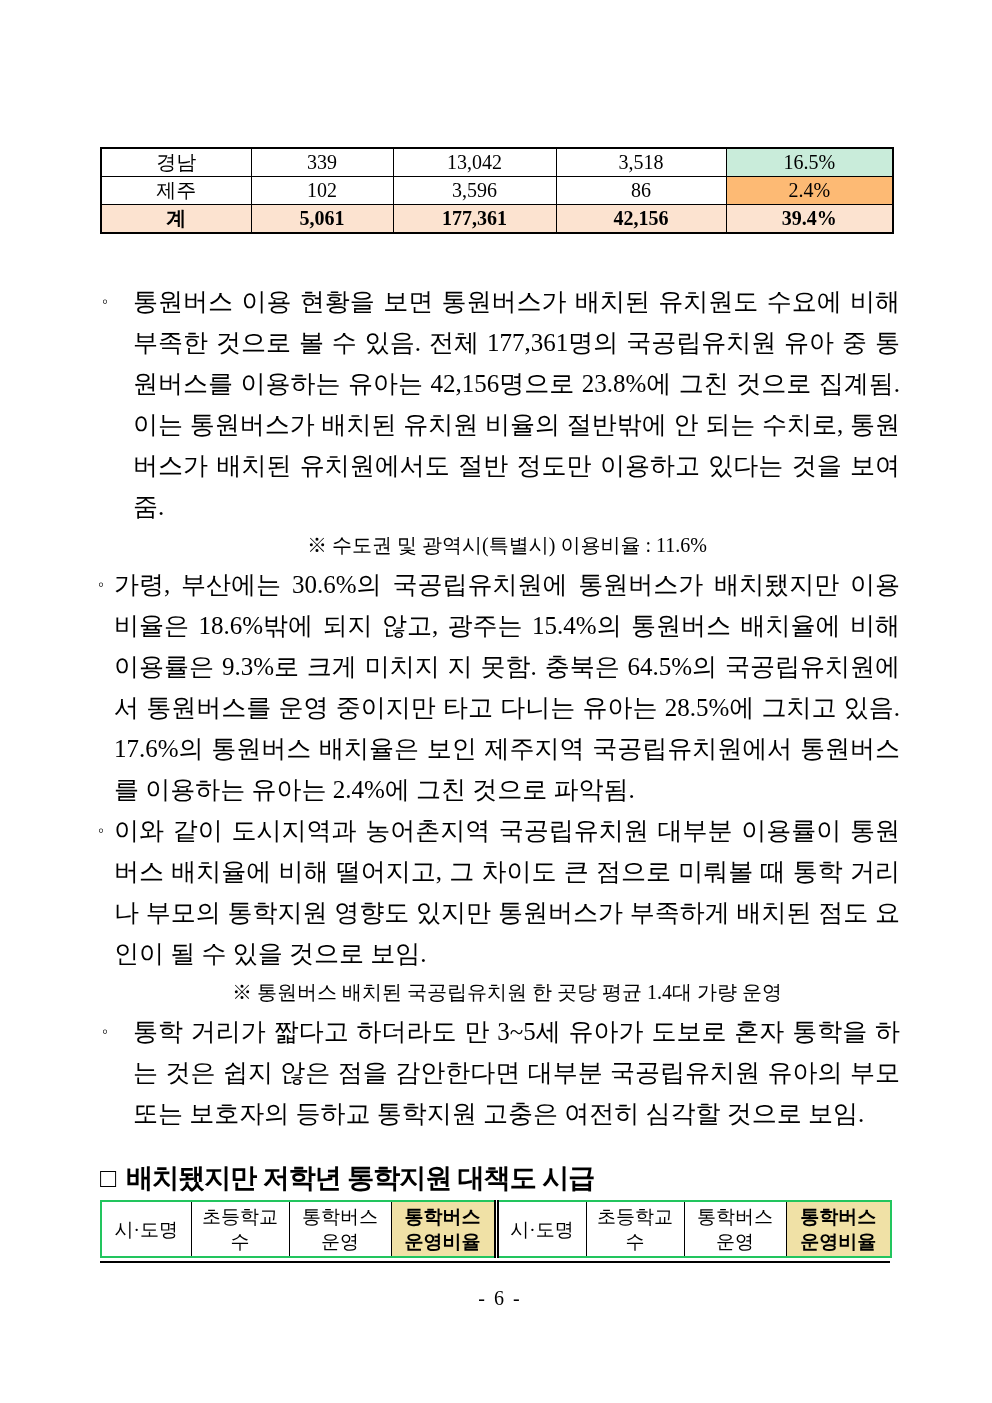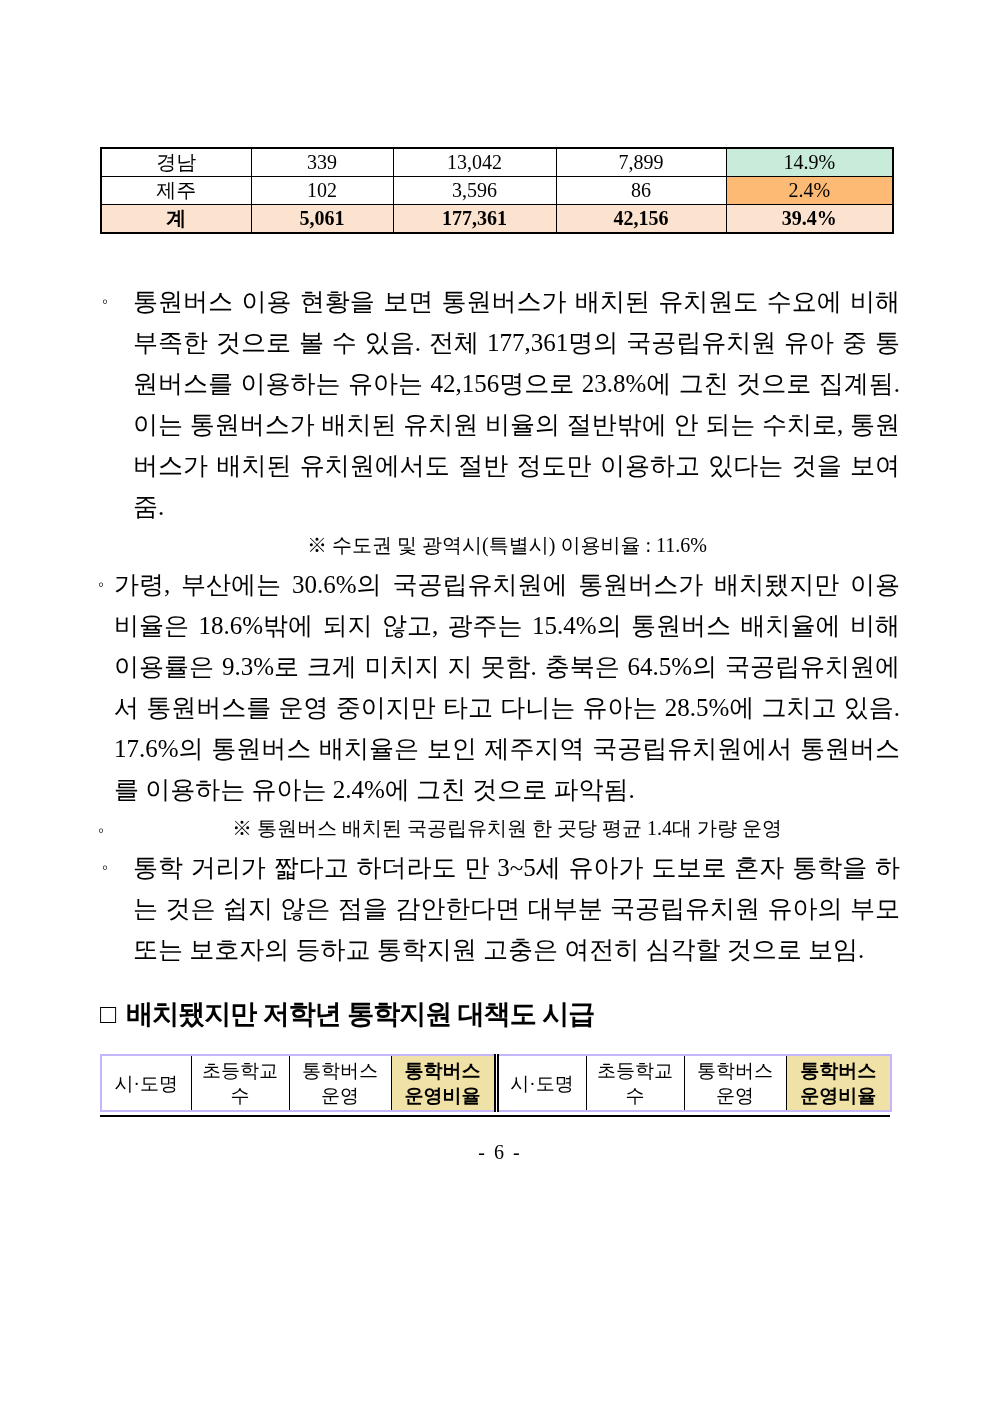--- a/index.html
+++ b/index.html
@@ -67,22 +67,22 @@
     letter-spacing: -1px;
     color: #000;
   }
   .section-heading .sq { font-weight: normal; margin-right: 10px; letter-spacing: 0; }
 
   
   table.t-bottom {
     border-collapse: collapse;
     table-layout: fixed;
     width: 790px;
-    margin-top: 22px;
-    border: 2px solid #c4b5fd;
+    margin-top: 4px;
+    border: 2px solid #22c55e;
   }
   table.t-bottom td {
     border: 1.5px solid #000;
     text-align: center;
     vertical-align: middle;
     font-size: 19px;
     line-height: 25px;
     height: 54px;
     padding: 0;
     white-space: pre-line;
@@ -116,22 +116,22 @@
           <col style="width:142px">
           <col style="width:163px">
         <col style="width:170px">
           <col style="width:167px">
       </colgroup>
       <tbody>
         <tr>
           <td>경남</td>
           <td>339</td>
           <td>13,042</td>
-          <td>7,899</td>
-          <td class="green" style="background:#c9ecda">14.9%</td>
+          <td>3,518</td>
+          <td class="green" style="background:#c9ecda">16.5%</td>
         </tr>
         <tr>
           <td>제주</td>
           <td>102</td>
           <td>3,596</td>
           <td>86</td>
           <td class="green" style="background:#fdba74">2.4%</td>
         </tr>
         <tr class="total" style="background:#fce3d0">
           <td>계</td>
@@ -150,20 +150,21 @@
 
     <div class="note">※ 수도권 및 광역시(특별시) 이용비율 : 11.6%</div>
 
     <div class="para p-narrow">
       <span class="bullet">◦</span>
       <span>가령, 부산에는 30.6%의 국공립유치원에 통원버스가 배치됐지만 이용 비율은 18.6%밖에 되지 않고, 광주는 15.4%의 통원버스 배치율에 비해 이용률은 9.3%로 크게 미치지 지 못함. 충북은 64.5%의 국공립유치원에서 통원버스를 운영 중이지만 타고 다니는 유아는 28.5%에 그치고 있음. 17.6%의 통원버스 배치율은 보인 제주지역 국공립유치원에서 통원버스를 이용하는 유아는 2.4%에 그친 것으로 파악됨.</span>
     </div>
 
     <div class="para p-narrow">
       <span class="bullet">◦</span>
+      <span>이와 같이 도시지역과 농어촌지역 국공립유치원 대부분 이용률이 통원버스 배치율에 비해 떨어지고, 그 차이도 큰 점으로 미뤄볼 때 통학 거리나 부모의 통학지원 영향도 있지만 통원버스가 부족하게 배치된 점도 요인이 될 수 있을 것으로 보임.</span>
     </div>
 
     <div class="note">※ 통원버스 배치된 국공립유치원 한 곳당 평균 1.4대 가량 운영</div>
 
     <div class="para p-wide p-first-gap">
       <span class="bullet">◦</span>
       <span>통학 거리가 짧다고 하더라도 만 3~5세 유아가 도보로 혼자 통학을 하는 것은 쉽지 않은 점을 감안한다면 대부분 국공립유치원 유아의 부모 또는 보호자의 등하교 통학지원 고충은 여전히 심각할 것으로 보임.</span>
     </div>
 
     <div class="section-heading">

